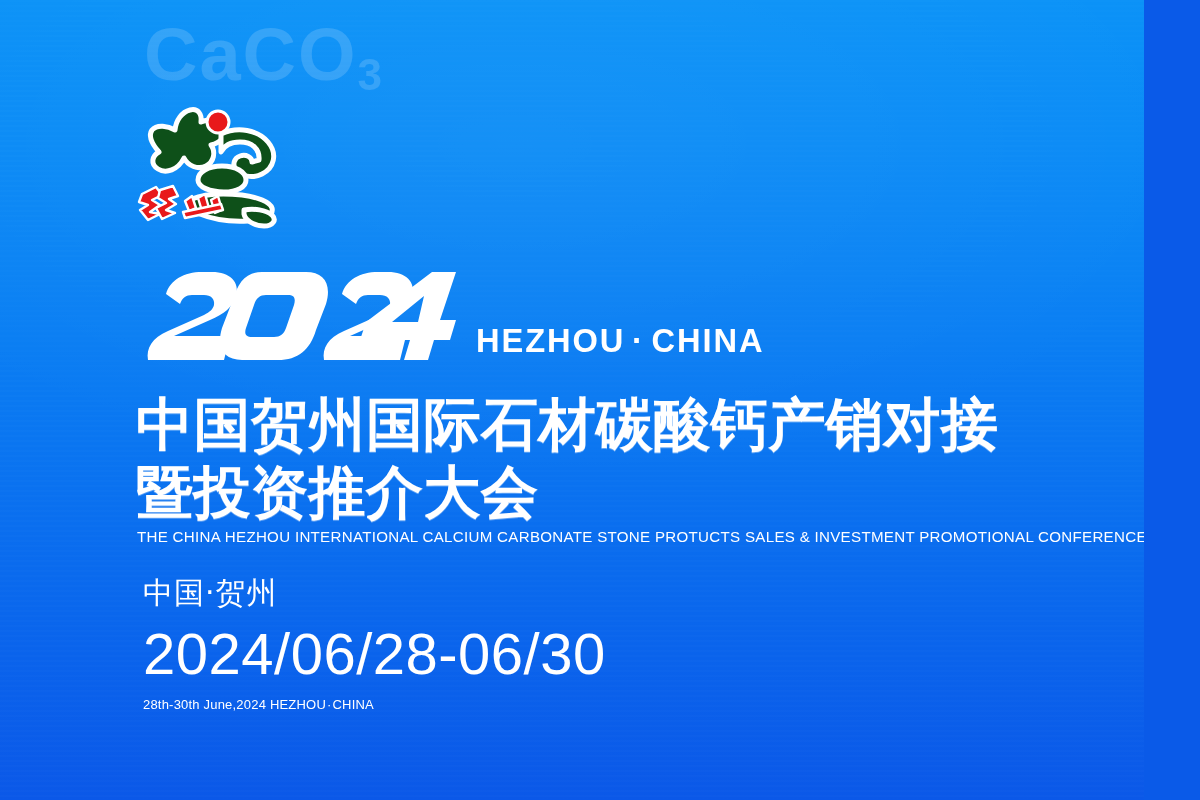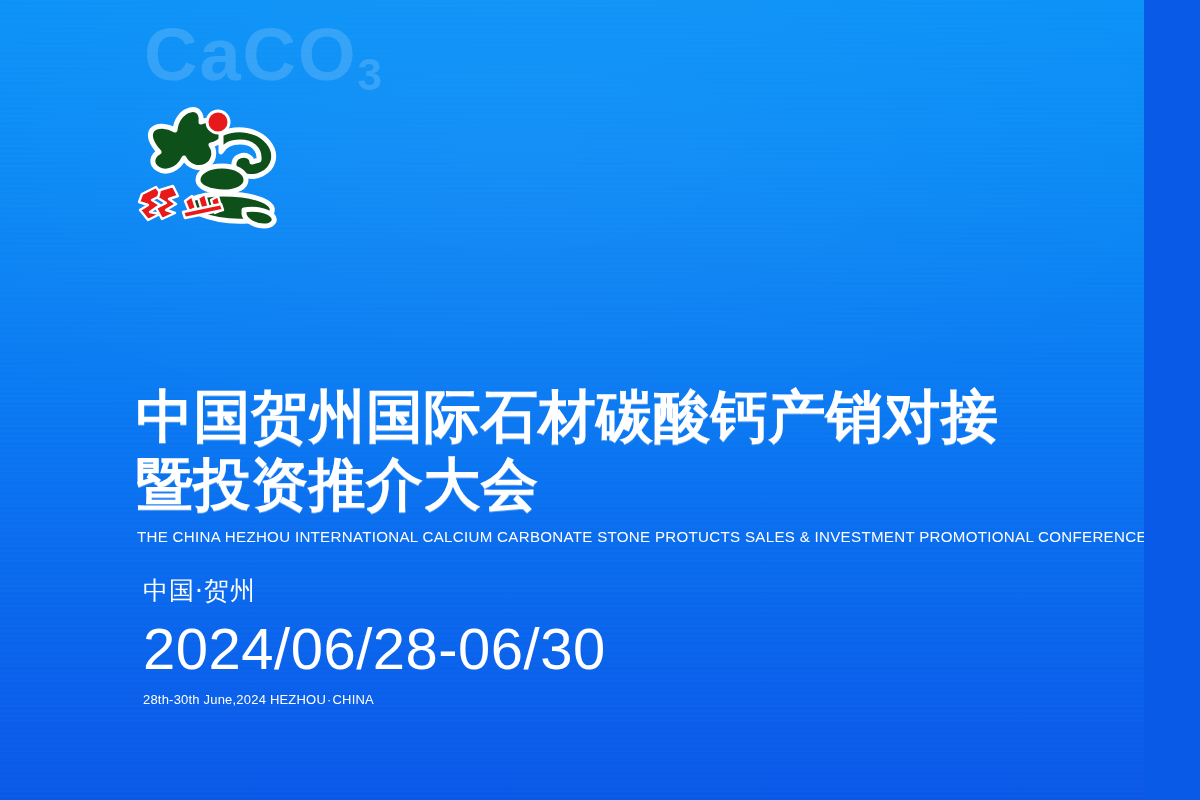--- a/index.html
+++ b/index.html
@@ -105,21 +105,21 @@
     z-index: 3;
     color: #ffffff;
     font-family: "DejaVu Sans", "Liberation Sans", sans-serif;
     font-weight: 700;
     font-size: 57px;
     line-height: 68px;
     letter-spacing: 0.5px;
     white-space: nowrap;
     text-shadow: 0 1px 0 rgba(255,255,255,0.35);
   }
-  .cn-title .l1 { display: block; }
+  .cn-title .l1 { display: block; margin-top: 8px; }
   .cn-title .l2 { display: block; }
 
   
   .en-sub {
     position: absolute;
     left: 137px;
     top: 528px;
     z-index: 3;
     color: #ffffff;
     font-size: 15.2px;
@@ -133,21 +133,21 @@
   
   .date-block {
     position: absolute;
     left: 143px;
     top: 578px;
     z-index: 3;
     color: #ffffff;
   }
   .date-city {
     font-family: "DejaVu Sans", "Liberation Sans", sans-serif;
-    font-size: 25px;
+    font-size: 30px;
     font-weight: 400;
     line-height: 1;
     letter-spacing: 1px;
     margin-bottom: 17px;
   }
   .date-main {
     font-size: 58px;
     font-weight: 400;
     line-height: 1;
     letter-spacing: 0.5px;
@@ -202,20 +202,37 @@
         <path d="M16 108 L30 101 L36 109 L26 114 L34 119 L24 126 L34 128 L22 134 L14 124 L22 119 L13 116 Z"></path>
         <path d="M34 104 L47 100 L52 110 L43 113 L50 118 L40 124 L49 127 L36 133 L30 122 L40 117 L32 112 Z"></path>
         <path d="M59 115 L66 110 L70 122 L63 125 Z"></path>
         <path d="M72 112 L79 108 L83 122 L76 125 Z"></path>
         <path d="M85 114 L92 110 L96 124 L89 127 Z"></path>
         <path d="M57 126 L95 118 L97 124 L59 132 Z"></path>
       </g>
     </svg>
   </div>
 
+  <div class="year-row">
+    <svg class="year-mark" viewBox="0 0 312 104" xmlns="http://www.w3.org/2000/svg">
+      <g fill="#ffffff">
+
+        <path d="M20 30 C24 16 38 8 56 8 L66 8 C84 8 94 18 90 32 C87 43 78 50 64 56 L28 72 L84 72 L78 96 L2 96 C0 84 6 74 22 67 L58 51 C64 48 67 45 68 41 C69 35 65 31 58 31 L46 31 C40 31 36 34 34 40 Z"></path>
+
+        <path d="M116 8 L160 8 C178 8 186 20 180 40 L170 66 C164 86 152 96 132 96 L96 96 C78 96 70 84 76 64 L86 38 C92 18 100 8 116 8 Z
+                 M120 31 C114 31 110 34 108 41 L100 64 C98 70 100 73 106 73 L128 73 C134 73 138 70 140 64 L148 41 C150 34 148 31 142 31 Z"></path>
+
+        <path d="M196 30 C200 16 214 8 232 8 L242 8 C260 8 270 18 266 32 C263 43 254 50 240 56 L204 72 L260 72 L254 96 L178 96 C176 84 182 74 198 67 L234 51 C240 48 243 45 244 41 C245 35 241 31 234 31 L222 31 C216 31 212 34 210 40 Z"></path>
+
+        <path d="M286 8 L310 8 L294 56 L310 56 L304 76 L288 76 L282 96 L258 96 L264 76 L214 76 L220 58 Z
+                 M278 32 L246 58 L272 58 Z"></path>
+      </g>
+    </svg>
+    <div class="year-city"><span>HEZHOU</span><span class="dot">·</span><span>CHINA</span></div>
+  </div>
 
   <div class="cn-title">
     <span class="l1">中国贺州国际石材碳酸钙产销对接</span>
     <span class="l2">暨投资推介大会</span>
   </div>
 
   <div class="en-sub">THE CHINA HEZHOU INTERNATIONAL CALCIUM CARBONATE STONE PROTUCTS SALES &amp; INVESTMENT PROMOTIONAL CONFERENCE</div>
 
   <div class="date-block">
     <div class="date-city">中国·贺州</div>

